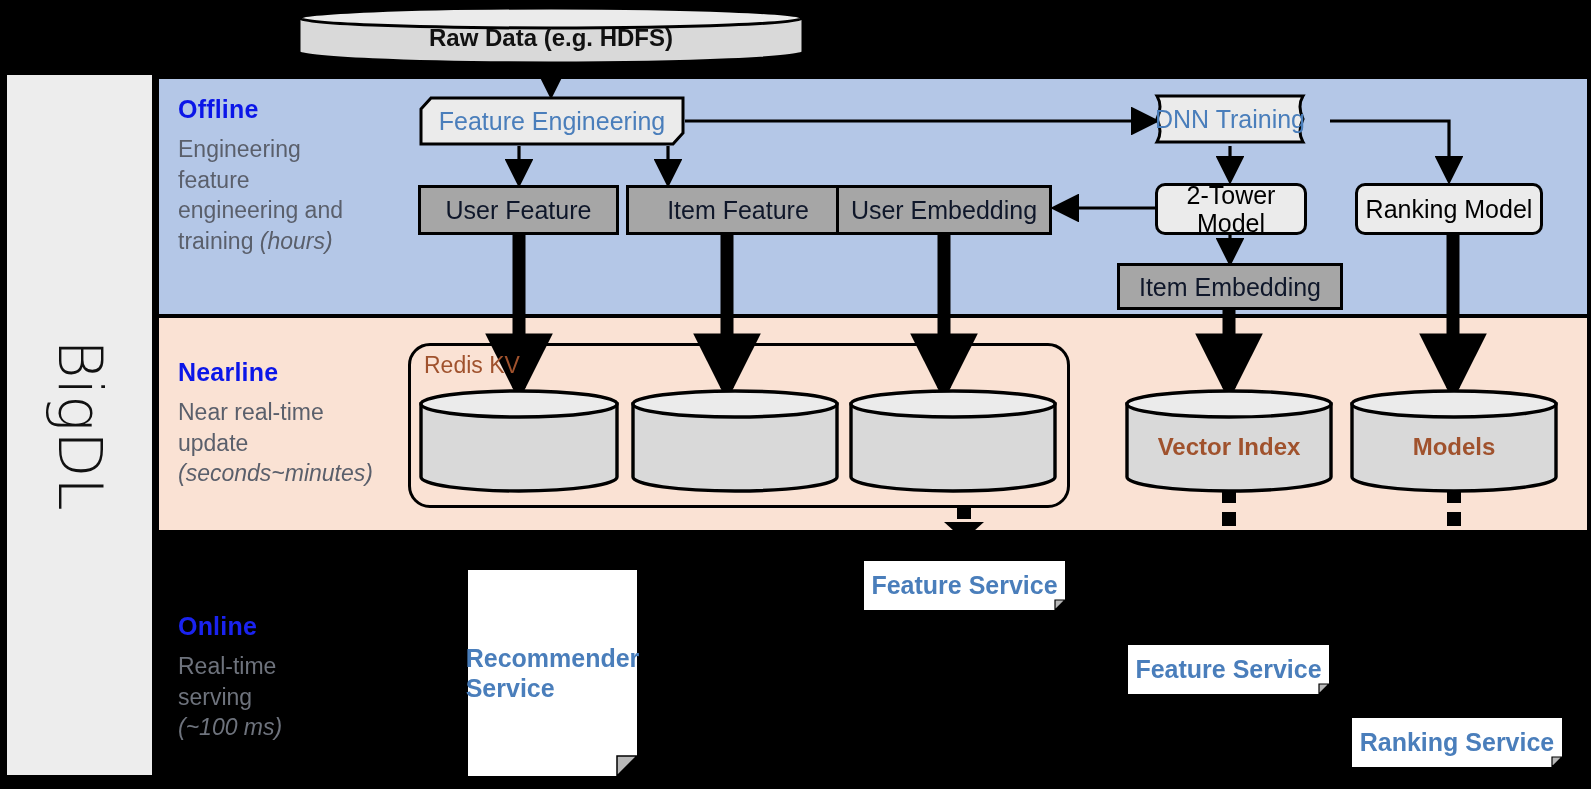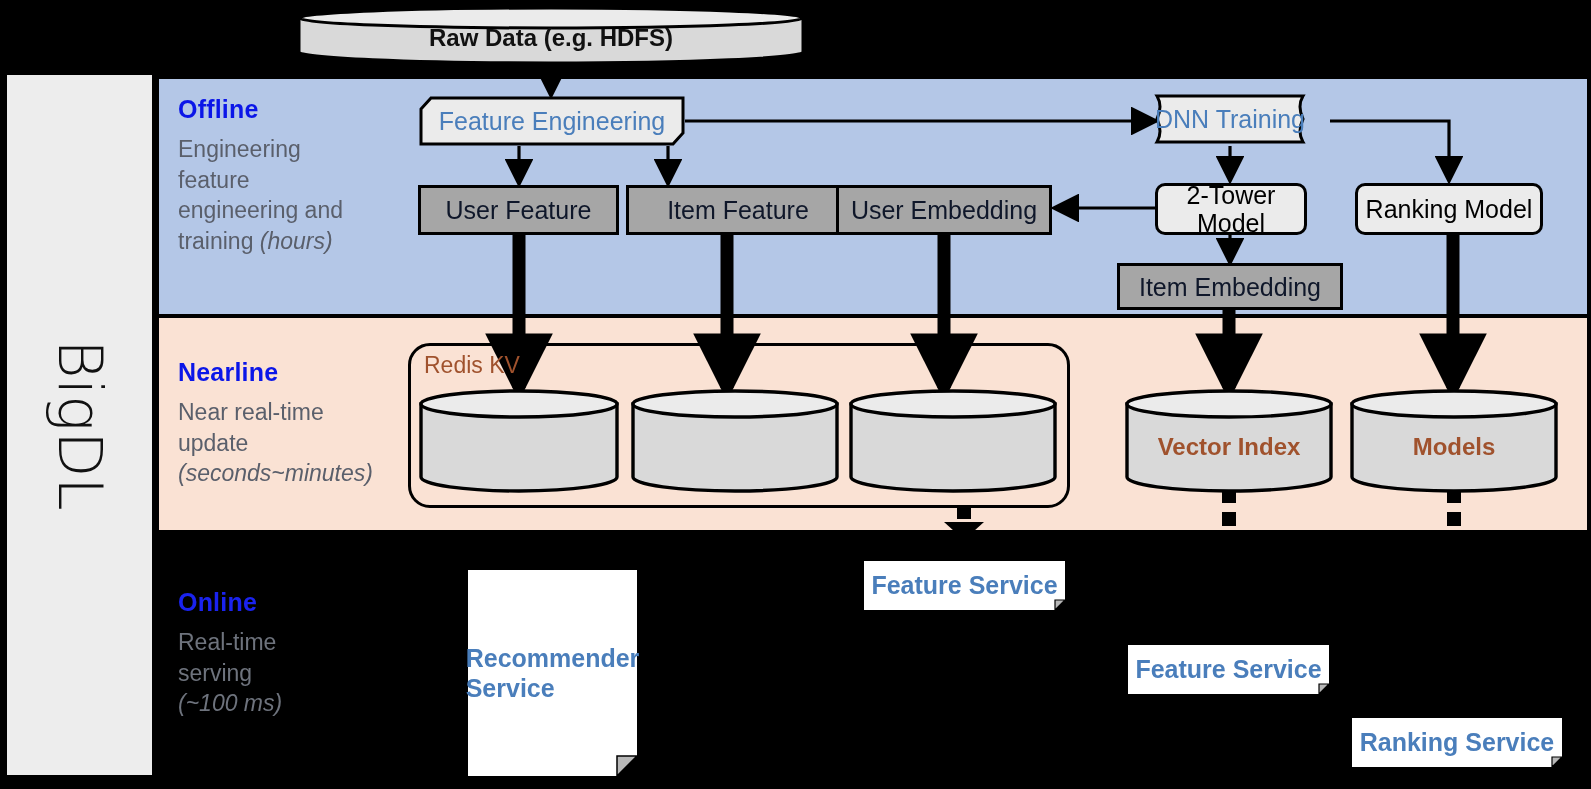--- a/index.html
+++ b/index.html
@@ -53,21 +53,21 @@
   .band-title {
     color: #0b16e8; font-size: 25px; font-weight: 600;
     margin-bottom: 10px; letter-spacing: .2px;
   }
   .band-desc {
     color: #5a5f6b; font-size: 23px; line-height: 1.33;
   }
   .band-desc .it { font-style: italic; }
   #cap-offline  { left: 178px; top: 95px; }
   #cap-nearline { left: 178px; top: 358px; }
-  #cap-online   { left: 178px; top: 588px; }
+  #cap-online   { left: 178px; top: 612px; }
   #cap-online .band-title { color: #1a23f0; }
   #cap-online .band-desc  { color: #6e737d; }
 
   
   .node {
     position: absolute;
     display: flex; align-items: center; justify-content: center;
     text-align: center; line-height: 1.12;
   }
 

